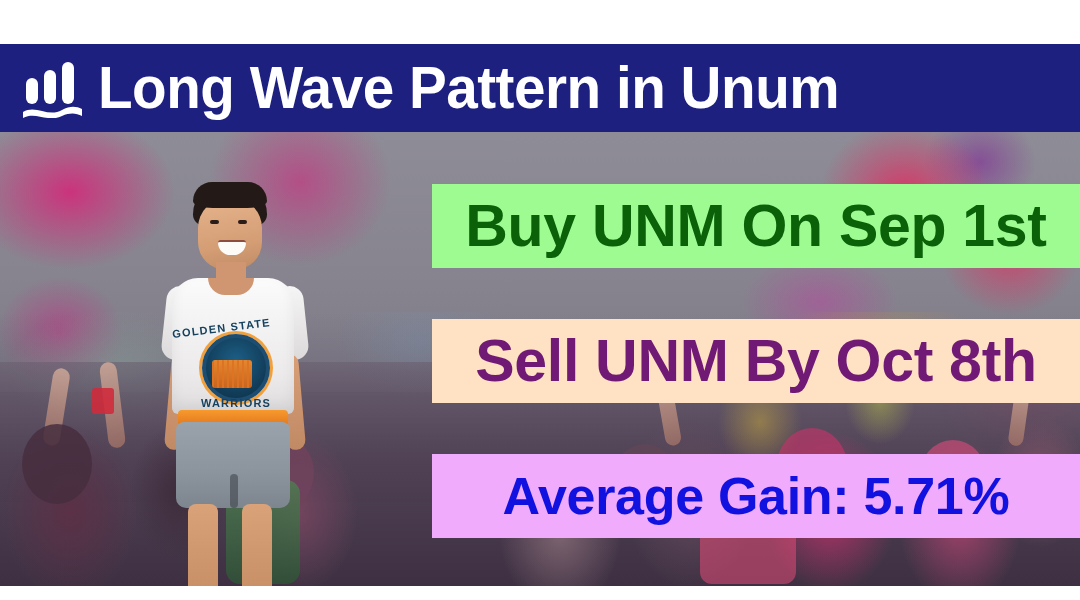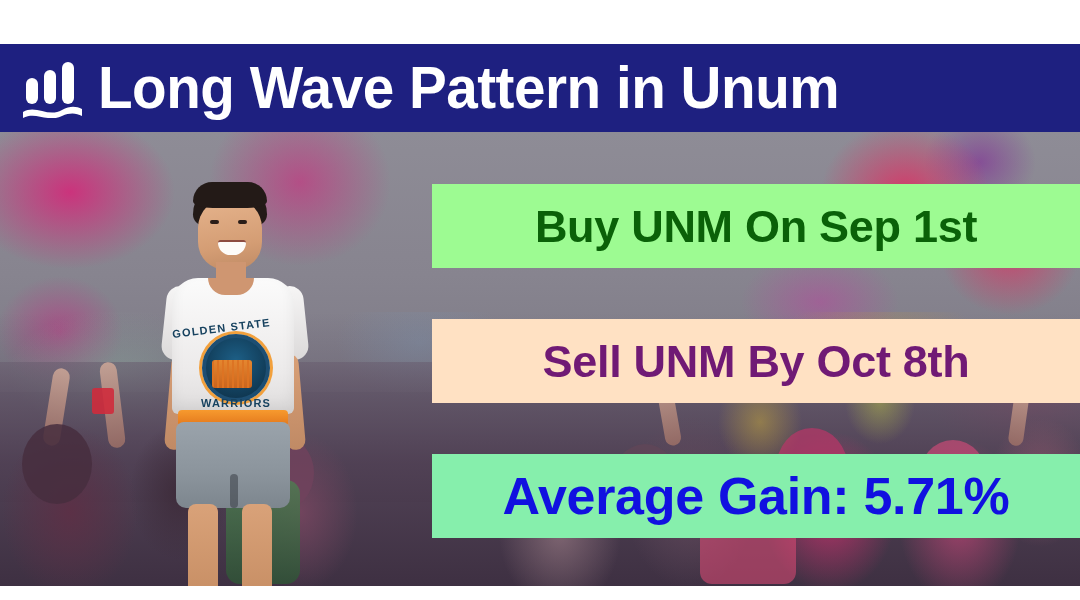--- a/index.html
+++ b/index.html
@@ -219,31 +219,31 @@
     left: 432px;
     width: 648px;
     height: 84px;
     display: flex;
     align-items: center;
     justify-content: center;
     box-sizing: border-box;
   }
   .callout-text {
     font-family: "Liberation Sans Narrow", "Liberation Sans", sans-serif;
-    font-size: 45px;
+    font-size: 59px;
     font-weight: bold;
     line-height: 1;
     white-space: nowrap;
     letter-spacing: -0.3px;
   }
   #callout-buy  { top: 140px; background: #9dfb92; }
   #callout-buy .callout-text  { color: #0a6108; }
   #callout-sell { top: 275px; background: #ffe1c3; }
   #callout-sell .callout-text { color: #701a75; }
-  #callout-gain { top: 410px; background: #86efac; }
+  #callout-gain { top: 410px; background: #f0abfc; }
   #callout-gain .callout-text { color: #1111e0; font-size: 52px; }
 
   
   #footer {
     position: absolute;
     left: 0; top: 542px;
     width: 1080px;
     height: 58px;
     background: #eeeeee;
     box-sizing: border-box;

